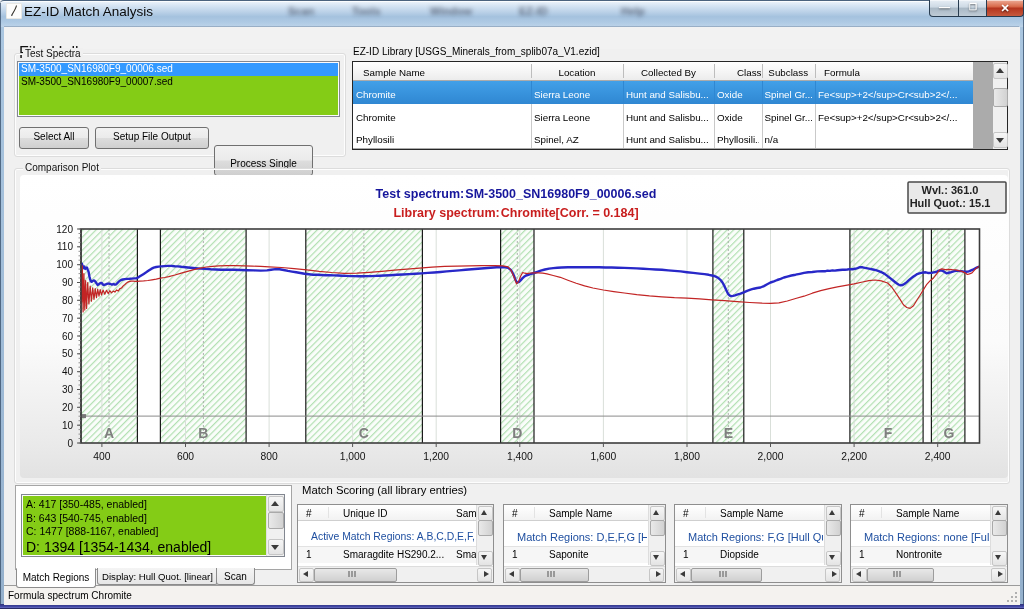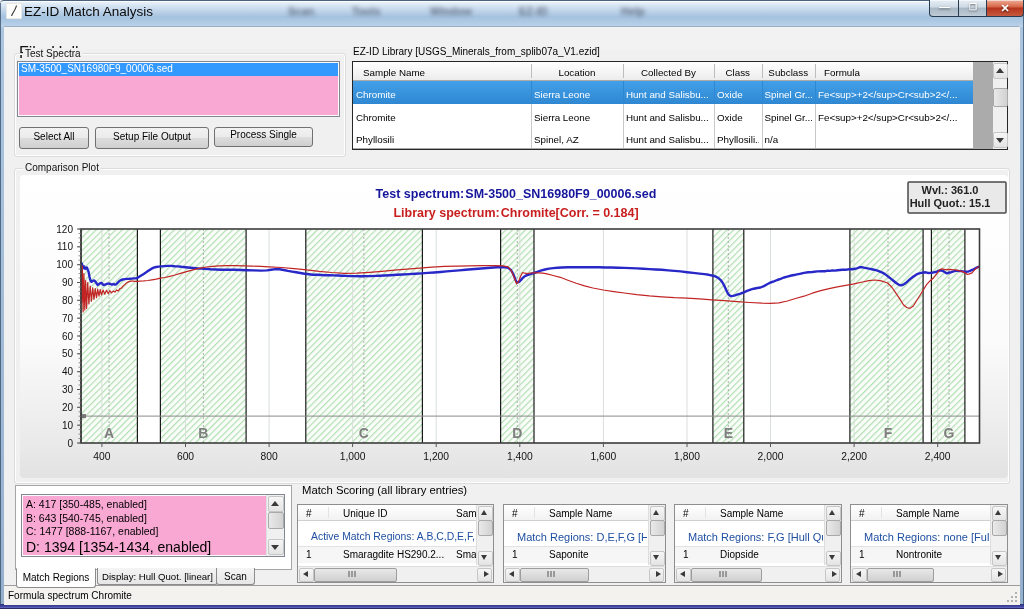--- a/index.html
+++ b/index.html
@@ -25,21 +25,21 @@
 .cap span{position:absolute;left:0;right:0;text-align:center;color:#fff;font-weight:bold;
   text-shadow:0 1px 2px rgba(0,0,0,.6)}
 
 .menubar{left:4px;top:27px;width:1016px;height:21px;background:#f2f2f2;
   border-bottom:1px solid #f2f2f2}
 .menubar span{position:absolute;top:17px;font-size:16px;color:#111}
 
 .grp{border:1px solid #dcdcdc;border-radius:3px;box-shadow:inset 0 0 0 1px #fdfdfd}
 .grplab{font-size:10px;color:#111;background:#f0f0f0;padding:0 2px}
 
-.sunken{background:#f9a8d4;border:1px solid #828790;box-shadow:inset 0 0 0 1px #fbfbfd}
+.sunken{background:#84cc16;border:1px solid #828790;box-shadow:inset 0 0 0 1px #fbfbfd}
 
 .btn{border:1px solid #707070;border-radius:3px;text-align:center;
   background:linear-gradient(180deg,#f2f2f2 0%,#ebebeb 48%,#dddddd 52%,#cfcfcf 100%);
   font-size:10px;color:#000}
 .sb-btn{background:linear-gradient(180deg,#f6f6f6,#e4e4e4);border:1px solid #c6c6c6;border-radius:2px}
 .sb-thumb{background:linear-gradient(90deg,#e9e9e9,#d2d2d2);border:1px solid #a9a9a9;border-radius:2px}
 .sb-thumbh{background:linear-gradient(180deg,#e8e8e8,#d0d0d0);border:1px solid #9d9d9d;border-radius:2px}
 .arr{position:absolute;width:0;height:0}
 
 .grid{border:1px solid #262626;background:#fff}
@@ -94,32 +94,33 @@
 <div class="abs" style="left:4px;top:26px;width:1015px;height:1px;background:rgba(90,110,135,.35)"></div>
 <div class="abs menubar">
     <span style="left:15px">File</span>
     <span style="left:47px">Hull</span>
   </div>
 
 <div class="abs grp" style="left:14px;top:53px;width:330px;height:102px"></div>
 <div class="abs grplab" style="left:23px;top:48px">Test Spectra</div>
 <div class="abs sunken" style="left:17px;top:61px;width:321px;height:54px">
  <div style="position:absolute;left:1px;top:1px;right:1px;height:13px;background:#3399ff;color:#fff;font-size:10px;padding-left:2px">SM-3500_SN16980F9_00006.sed</div>
+ <div style="position:absolute;left:1px;top:14px;right:1px;height:13px;font-size:10px;padding-left:2px">SM-3500_SN16980F9_00007.sed</div>
 </div>
 <div class="abs btn" style="left:19px;top:127px;width:68px;height:17px;padding-top:3px">Select All</div>
 <div class="abs btn" style="left:95px;top:127px;width:112px;height:17px;padding-top:3px">Setup File Output</div>
-<div class="abs btn" style="left:214px;top:127px;width:97px;height:17px;padding-top:1px">Process Single</div>
+<div class="abs btn" style="left:214px;top:145px;width:97px;height:17px;padding-top:12px">Process Single</div>
 
 <div class="abs" style="left:353px;top:46px;font-size:10px">EZ-ID Library [USGS_Minerals_from_splib07a_V1.ezid]</div>
 <div class="abs grid" style="left:352px;top:61px;width:654px;height:87px">
 <div class="gridhead" style="position:absolute;left:0;top:0;width:620px;height:18px">
 <div class="gcell" style="left:10px;top:0;width:169px">Sample Name</div>
 <div class="gcell" style="left:178px;top:0;width:92px;text-align:center">Location</div>
 <div class="gcell" style="left:270px;top:0;width:91px;text-align:center">Collected By</div>
-<div class="gcell" style="left:361px;top:0;width:47.5px;text-align:center">Class</div>
+<div class="gcell" style="left:361px;top:0;width:47.5px;text-align:right">Class</div>
 <div class="gcell" style="left:408.5px;top:0;width:53.5px;text-align:center">Subclass</div>
 <div class="gcell" style="left:471px;top:0;width:149px">Formula</div>
 <div class="gline" style="left:178px;top:2px;height:14px"></div>
 <div class="gline" style="left:270px;top:2px;height:14px"></div>
 <div class="gline" style="left:361px;top:2px;height:14px"></div>
 <div class="gline" style="left:408.5px;top:2px;height:14px"></div>
 <div class="gline" style="left:462px;top:2px;height:14px"></div>
 </div>
 <div class="grow gsel" style="top:19px;width:620px;height:23px">
 <div class="gcell" style="left:3px;top:3px;width:173px;color:#fff">Chromite</div>

